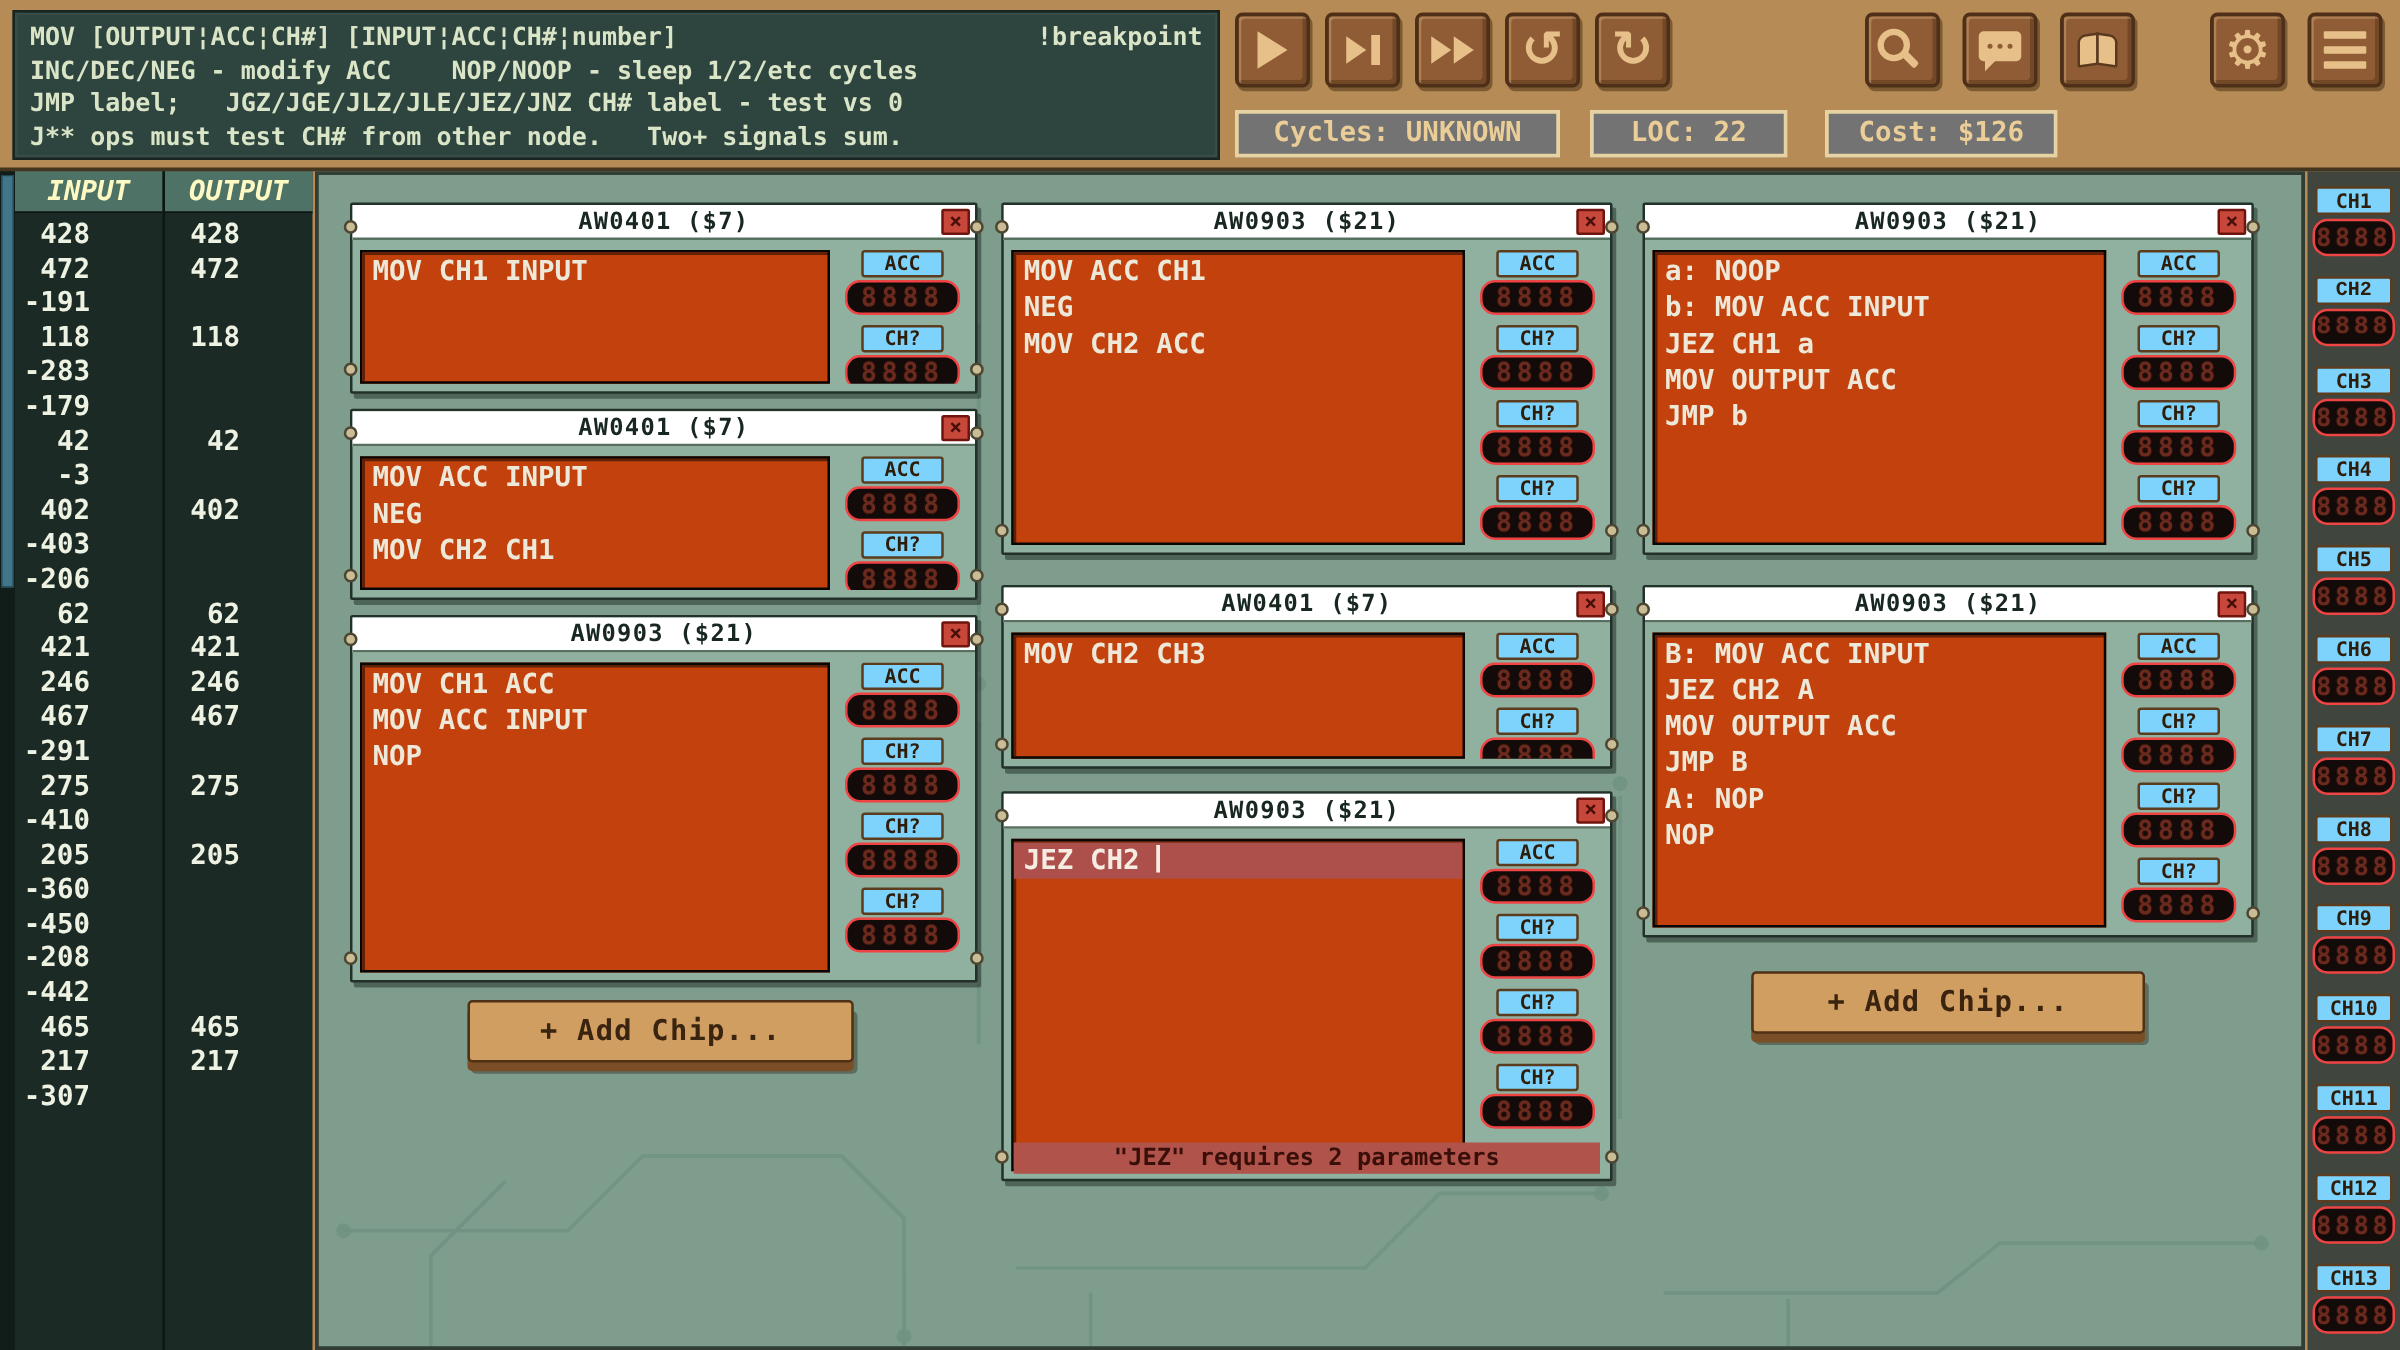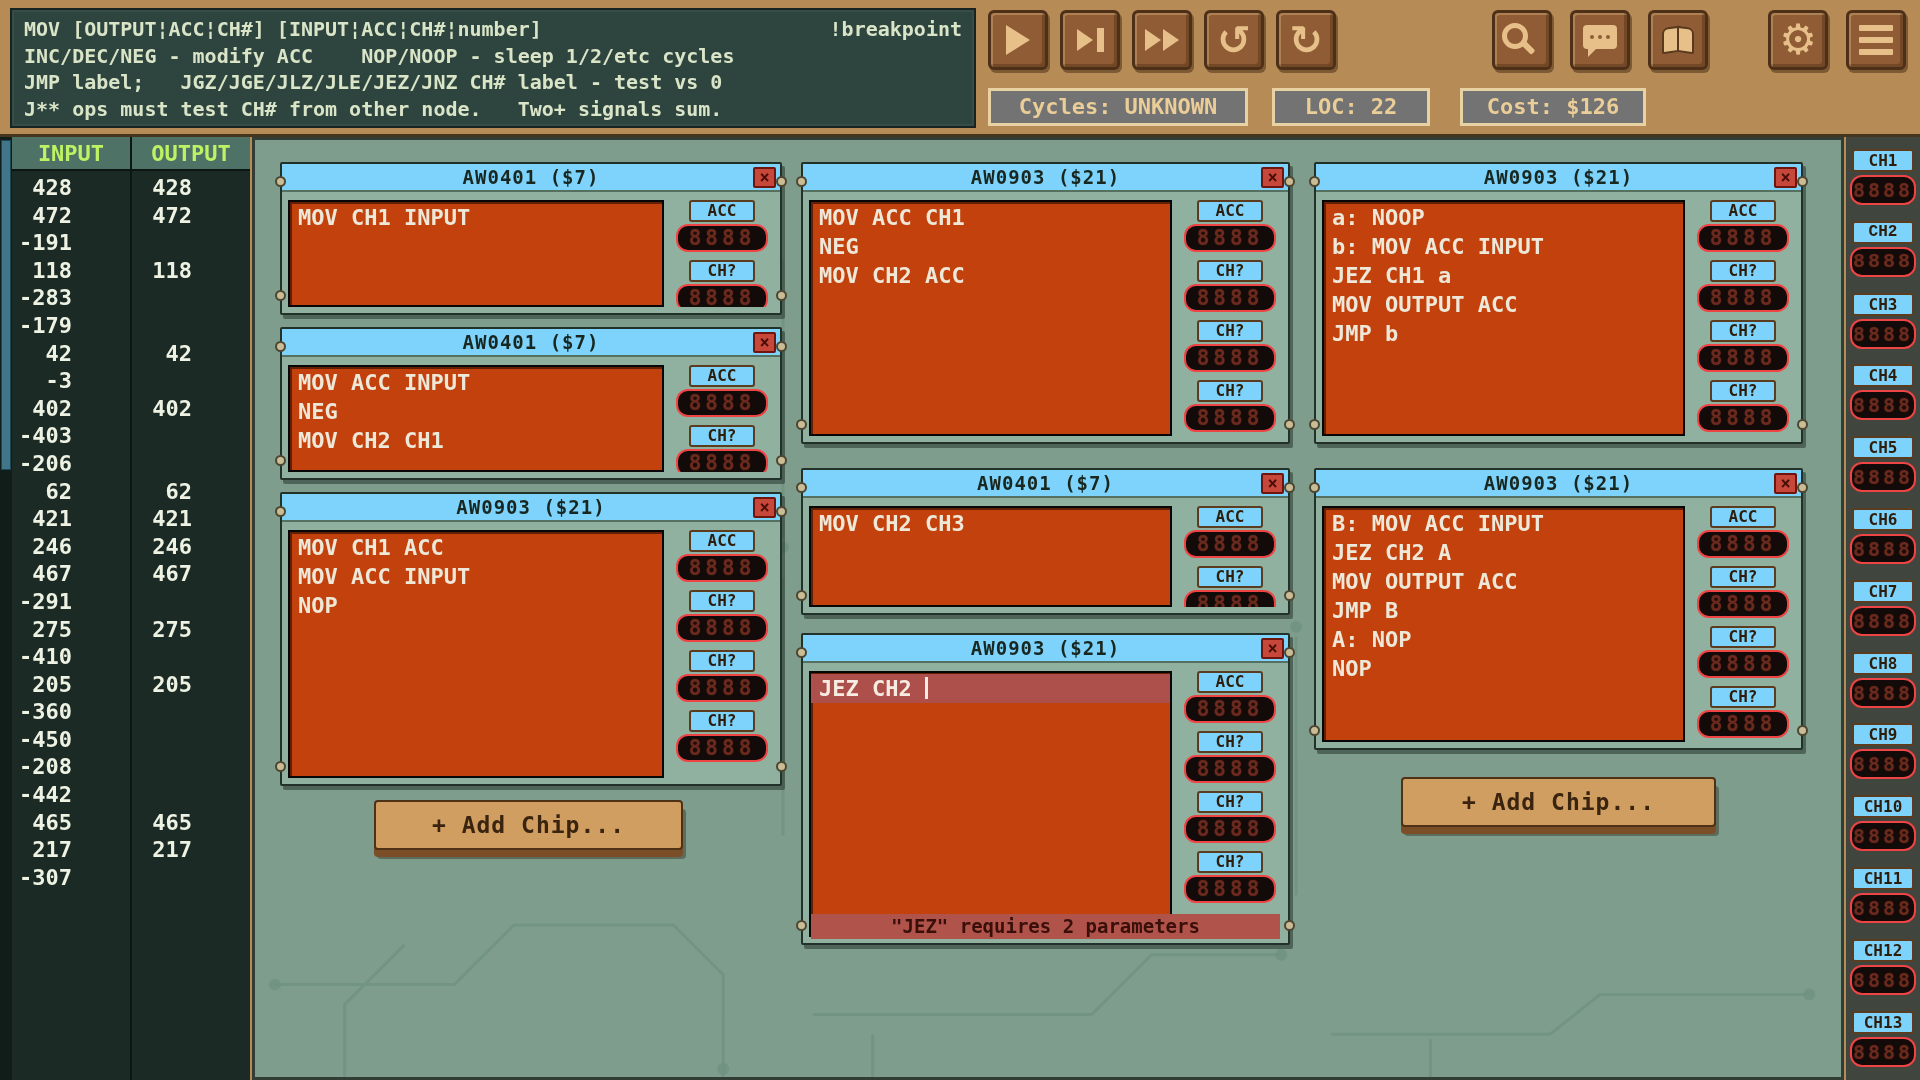--- a/index.html
+++ b/index.html
@@ -84,35 +84,35 @@
               background: #1c2a25; }
   .io-scrollbar { position: absolute; left: 0; top: 0; width: 12px; height: 100%;
                   background: #101d18; }
   .io-thumb { position: absolute; left: 1px; top: 3px; width: 10px; height: 330px;
               background: #41768a; border: 1px solid #1e4853; }
   .io-col { position: absolute; top: 0; height: 100%; }
   .io-in  { left: 12px;  width: 118px; }
   .io-out { left: 132px; width: 118px; }
   .io-divider { position: absolute; left: 130px; top: 0; width: 2px; height: 100%;
                 background: #0c1713; }
-  .io-header { height: 34px; background: #4e7265; color: #bef264; font-size: 22px;
+  .io-header { height: 34px; background: #4e7265; color: #fef9c3; font-size: 22px;
                display: flex; align-items: center; justify-content: center;
-               border-bottom: 2px solid #0c1713; }
+               border-bottom: 2px solid #0c1713; font-style: italic; }
   .io-rows { padding-top: 3px; }
   .io-row { height: 27.6px; line-height: 27.6px; font-size: 22px; color: #edf2e3;
             text-align: right; padding-right: 58px; white-space: pre; }
 
   
   .board { position: absolute; left: 252px; top: 137px; width: 1592px; height: 943px;
            background: #7e9d8d; border: 3px solid #313d35; overflow: hidden; }
   .traces { position: absolute; left: 0; top: 0; width: 100%; height: 100%; }
 
   .chip { position: absolute; background: #91b1a0; border: 2px solid #22312a;
           border-radius: 2px; box-shadow: 3px 4px 0 rgba(20,30,24,.45); overflow: visible; }
-  .chip-header { position: relative; height: 28px; background: #7dd3fc;
+  .chip-header { position: relative; height: 28px; background: #ffffff;
                  border-bottom: 2px solid #55705f;
                  display: flex; align-items: center; justify-content: center; cursor: move; }
   .chip-title { font-size: 19px; color: #182720; letter-spacing: 1px; white-space: pre; }
   .chip-close { position: absolute; right: 4px; top: 3px; width: 23px; height: 21px;
                 background: #c7473b; border: 2px solid #6f150d; border-radius: 2px;
                 color: #470f08; font-size: 17px; line-height: 15px; text-align: center;
                 font-family: inherit; font-weight: bold; cursor: pointer; }
   .chip-body { position: absolute; top: 30px; left: 0; right: 0; bottom: 0;
                display: flex; gap: 6px; padding: 6px; overflow: hidden; }
   .chip-code { flex: 1; background: #c2410c; border: 2px solid #080707;

